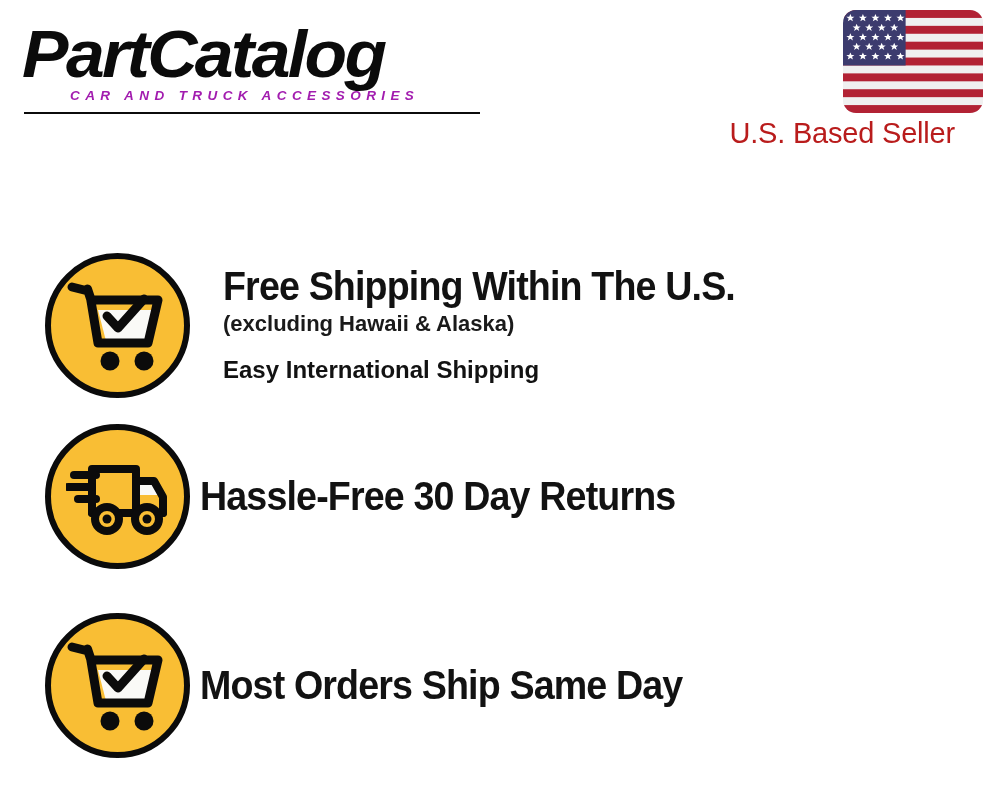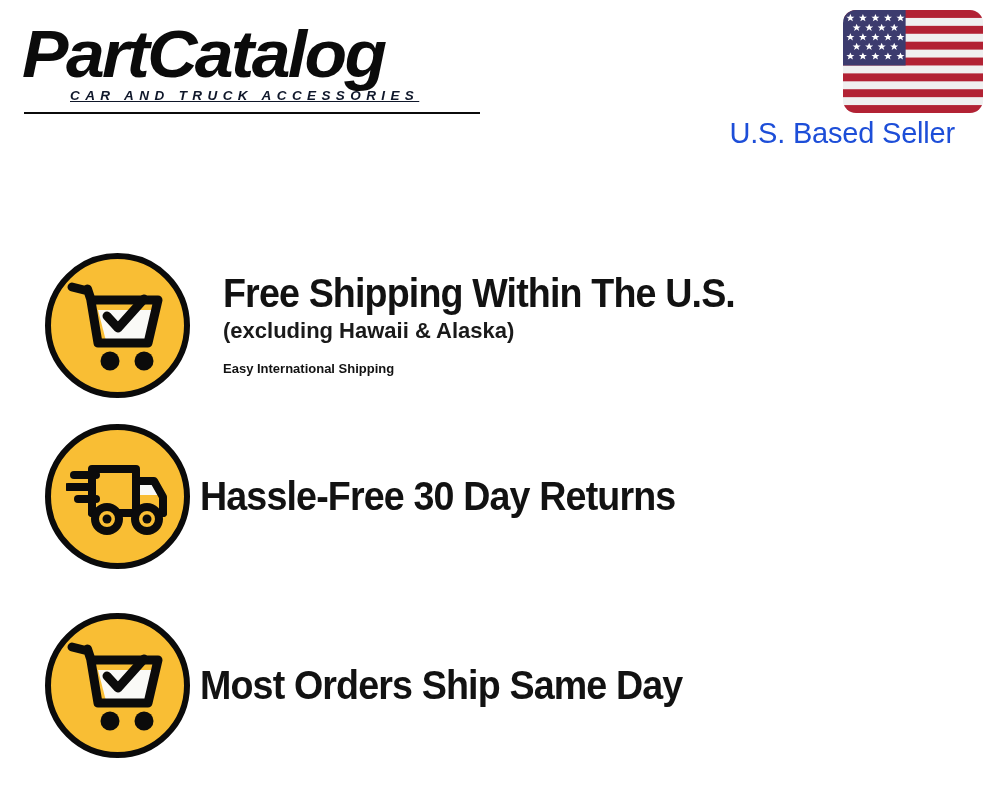--- a/index.html
+++ b/index.html
@@ -40,25 +40,24 @@
     transform: scaleX(1.04);
     transform-origin: left center;
     white-space: nowrap;
   }
   .brand-tagline {
     font-family: "Liberation Sans", sans-serif;
     font-weight: 700;
     font-style: italic;
     font-size: 13.5px;
     letter-spacing: 5.4px;
-    color: #0f172a;
+    color: #a21caf;
     margin-top: 2px;
     margin-left: 48px;
     white-space: nowrap;
-    text-decoration: underline;
   }
   .brand-underline {
     position: absolute;
     left: 24px;
     top: 112px;
     width: 456px;
     height: 2px;
     background: #0b0b0b;
   }
 
@@ -75,21 +74,21 @@
   }
   .flag-svg { display:block; width:140px; height:103px; }
 
   .seller-note {
     position: absolute;
     right: 14px;
     top: 117px;
     font-family: "Liberation Sans", sans-serif;
     font-size: 29px;
     font-weight: 400;
-    color: #1d4ed8;
+    color: #b91c1c;
     letter-spacing: -0.2px;
     white-space: nowrap;
   }
 
   
   .features {
     position: absolute;
     left: 0;
     top: 205px;
     width: 1000px;
@@ -144,21 +143,21 @@
     font-weight: 700;
     font-size: 22px;
     line-height: 1.28;
     color: #1a1a1a;
     margin-top: 3px;
     white-space: nowrap;
   }
   .feature-sub-strong {
     font-family: "Liberation Sans", sans-serif;
     font-weight: 700;
-    font-size: 13px;
+    font-size: 24px;
     line-height: 1.3;
     color: #121212;
     margin-top: 16px;
     white-space: nowrap;
   }
   .feature-sub-2 {
     font-family: "Liberation Sans", sans-serif;
     font-weight: 400;
     font-size: 21.5px;
     line-height: 1.3;

